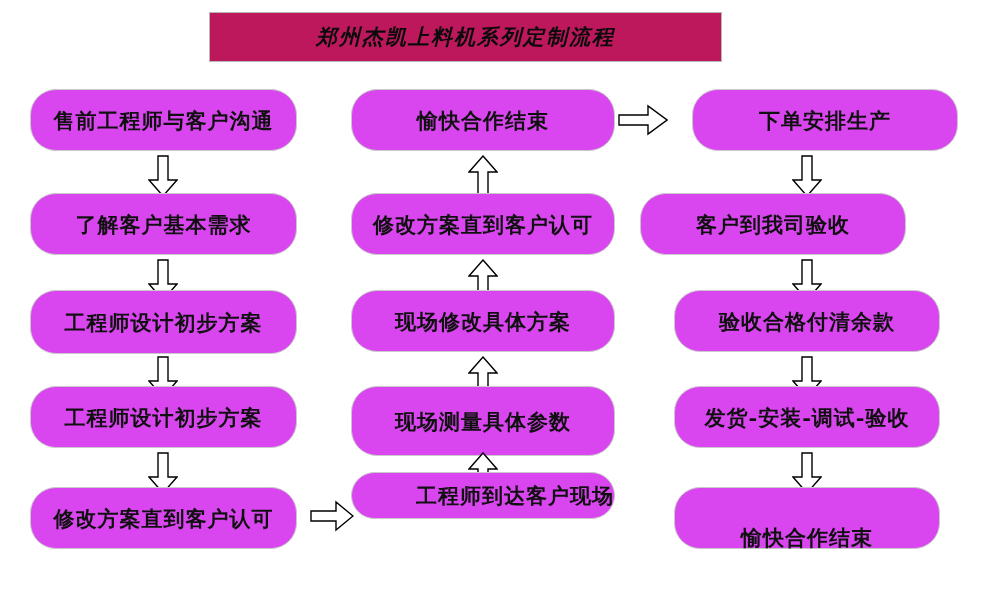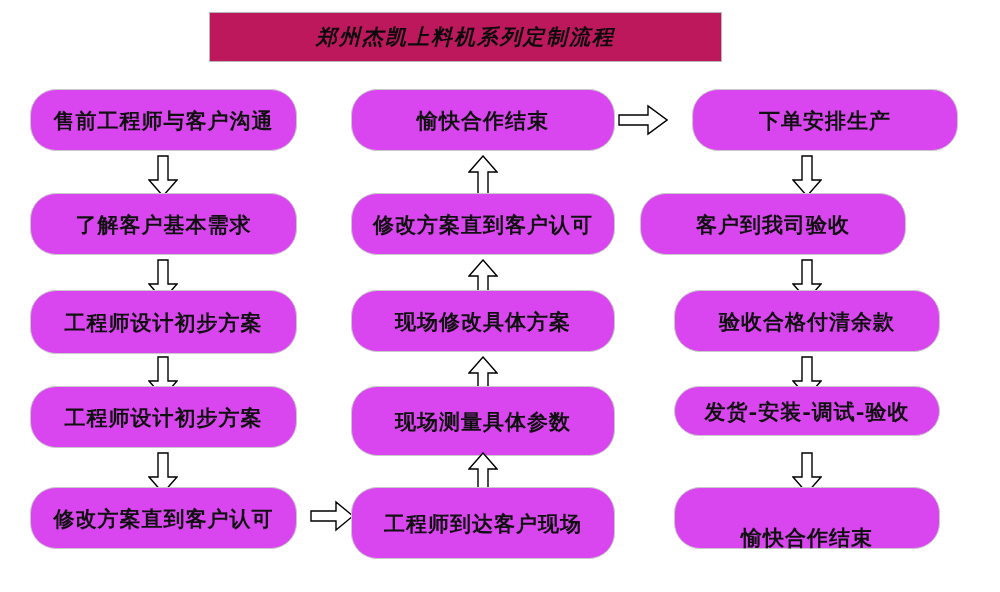--- a/index.html
+++ b/index.html
@@ -165,21 +165,21 @@
   <div class="node" style="left:351px; top:386px; width:264px; height:70px;">
     <span class="node-label">现场测量具体参数</span>
   </div>
 
   <div class="arrow" style="left:468px; top:452px;">
     <svg width="30" height="42" viewBox="0 0 30 42">
       <polygon points="15,1 29,17 20,17 20,41 10,41 10,17 1,17" fill="#ffffff" stroke="#000000" stroke-width="1.4"></polygon>
     </svg>
   </div>
 
-  <div class="node" style="left:351px; top:487px; width:264px; height:72px;">
+  <div class="node" style="left:351px; top:472px; width:264px; height:47px;justify-content:flex-end;">
     <span class="node-label">工程师到达客户现场</span>
   </div>
 
   <div class="arrow" style="left:618px; top:104px;">
     <svg width="50" height="32" viewBox="0 0 50 32">
       <polygon points="1,11 30,11 30,2 49,16 30,30 30,21 1,21" fill="#ffffff" stroke="#000000" stroke-width="1.4"></polygon>
     </svg>
   </div>
 
   <div class="node" style="left:692px; top:89px; width:266px; height:62px;">
@@ -205,21 +205,21 @@
   <div class="node" style="left:674px; top:290px; width:266px; height:62px;">
     <span class="node-label">验收合格付清余款</span>
   </div>
 
   <div class="arrow" style="left:792px; top:356px;">
     <svg width="30" height="42" viewBox="0 0 30 42">
       <polygon points="10,1 20,1 20,25 29,25 15,41 1,25 10,25" fill="#ffffff" stroke="#000000" stroke-width="1.4"></polygon>
     </svg>
   </div>
 
-  <div class="node" style="left:674px; top:386px; width:266px; height:50px;">
+  <div class="node" style="left:674px; top:386px; width:266px; height:62px;">
     <span class="node-label">发货-安装-调试-验收</span>
   </div>
 
   <div class="arrow" style="left:792px; top:452px;">
     <svg width="30" height="42" viewBox="0 0 30 42">
       <polygon points="10,1 20,1 20,25 29,25 15,41 1,25 10,25" fill="#ffffff" stroke="#000000" stroke-width="1.4"></polygon>
     </svg>
   </div>
 
   <div class="node" style="left:674px; top:487px; width:266px; height:62px;align-items:flex-end;">

